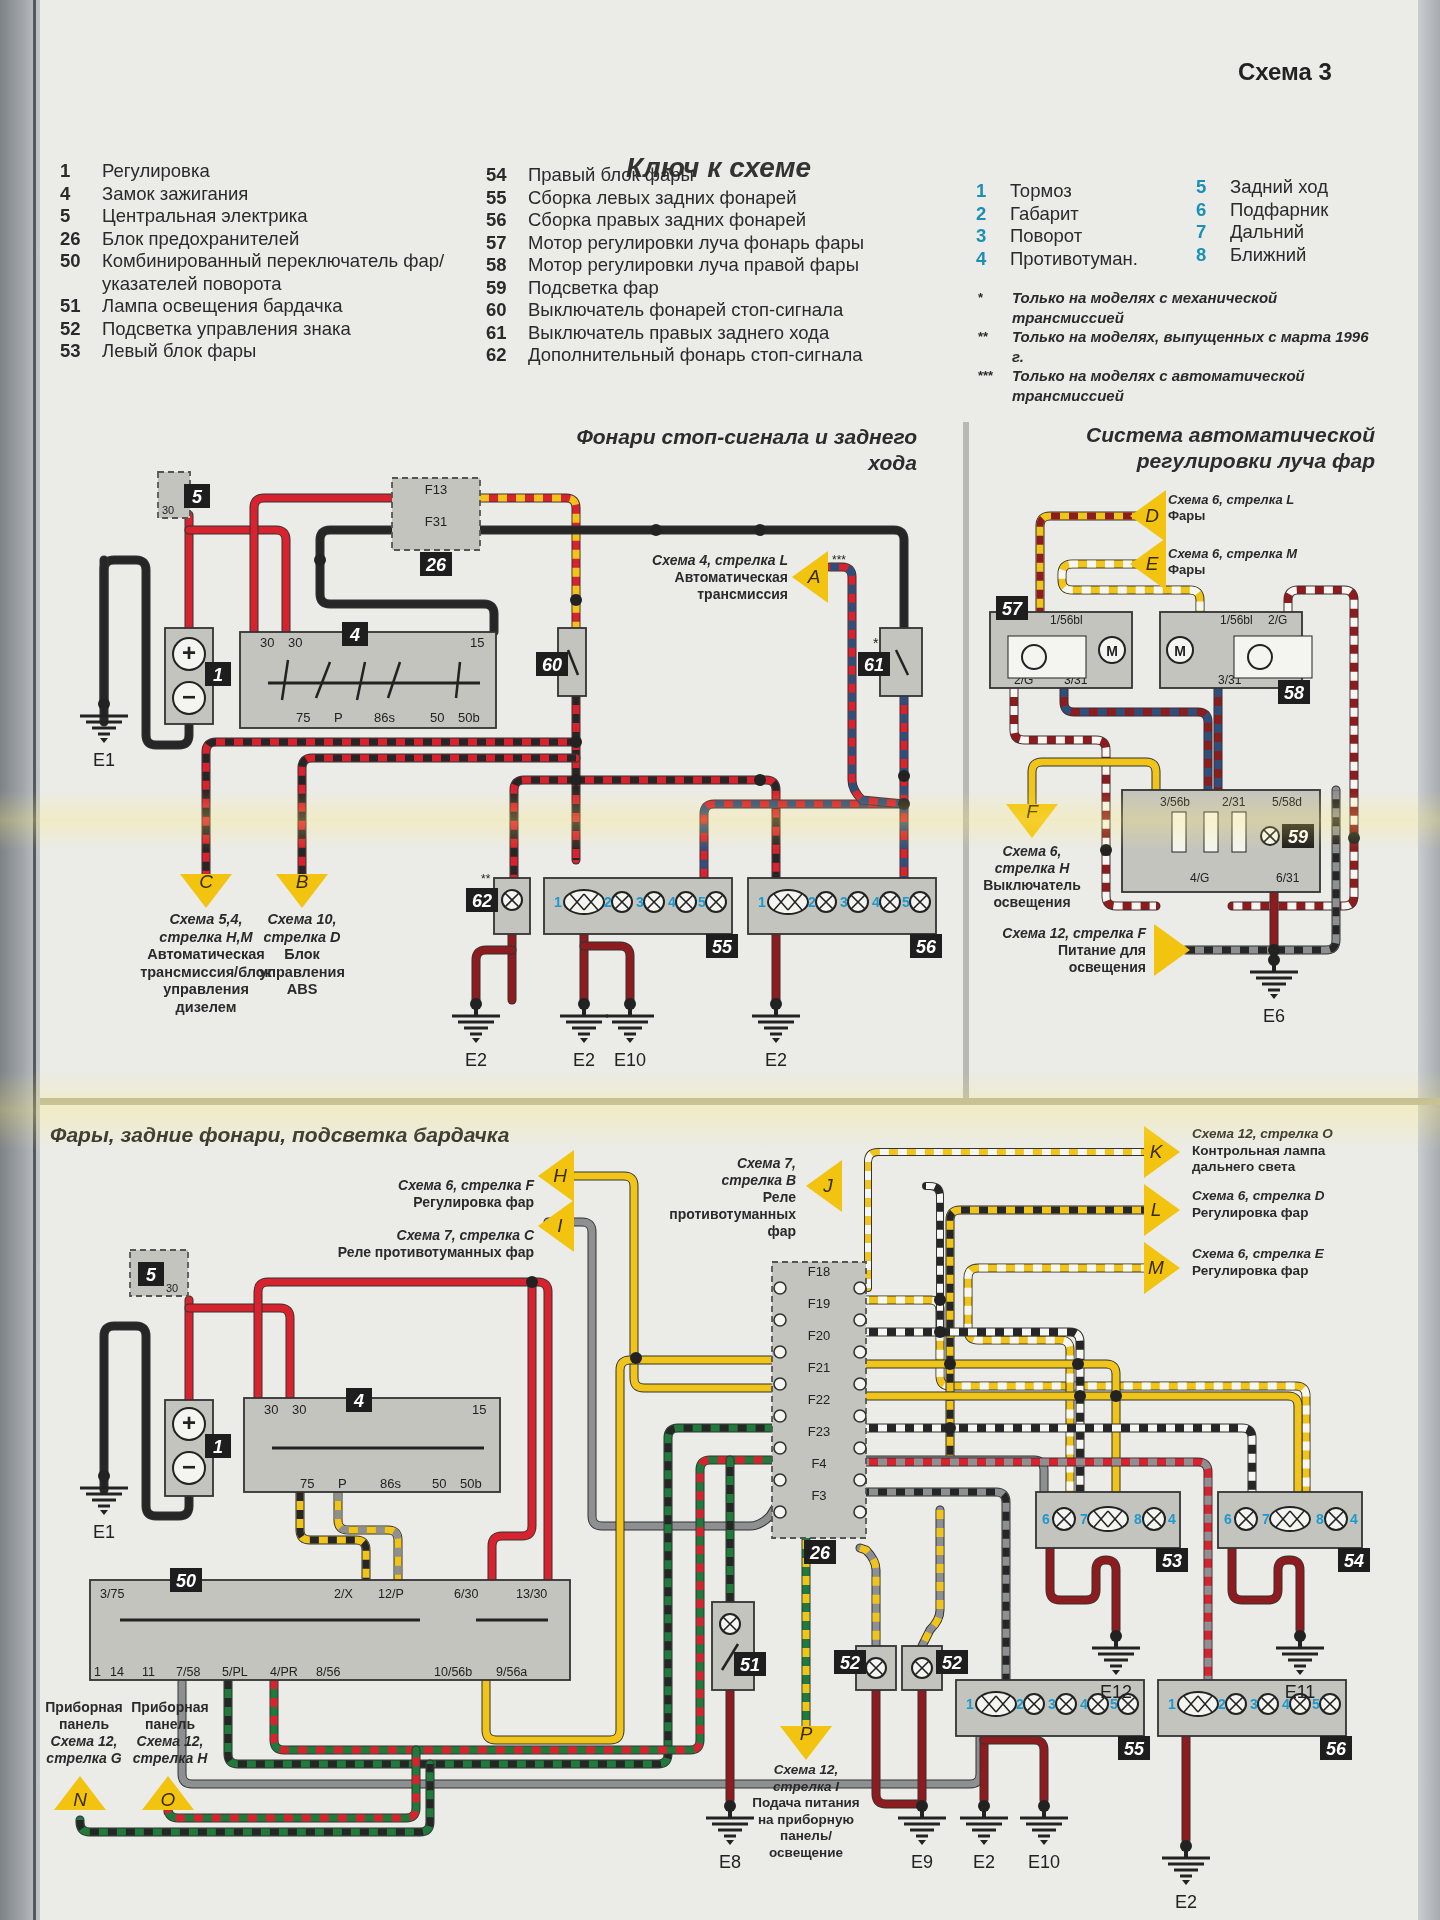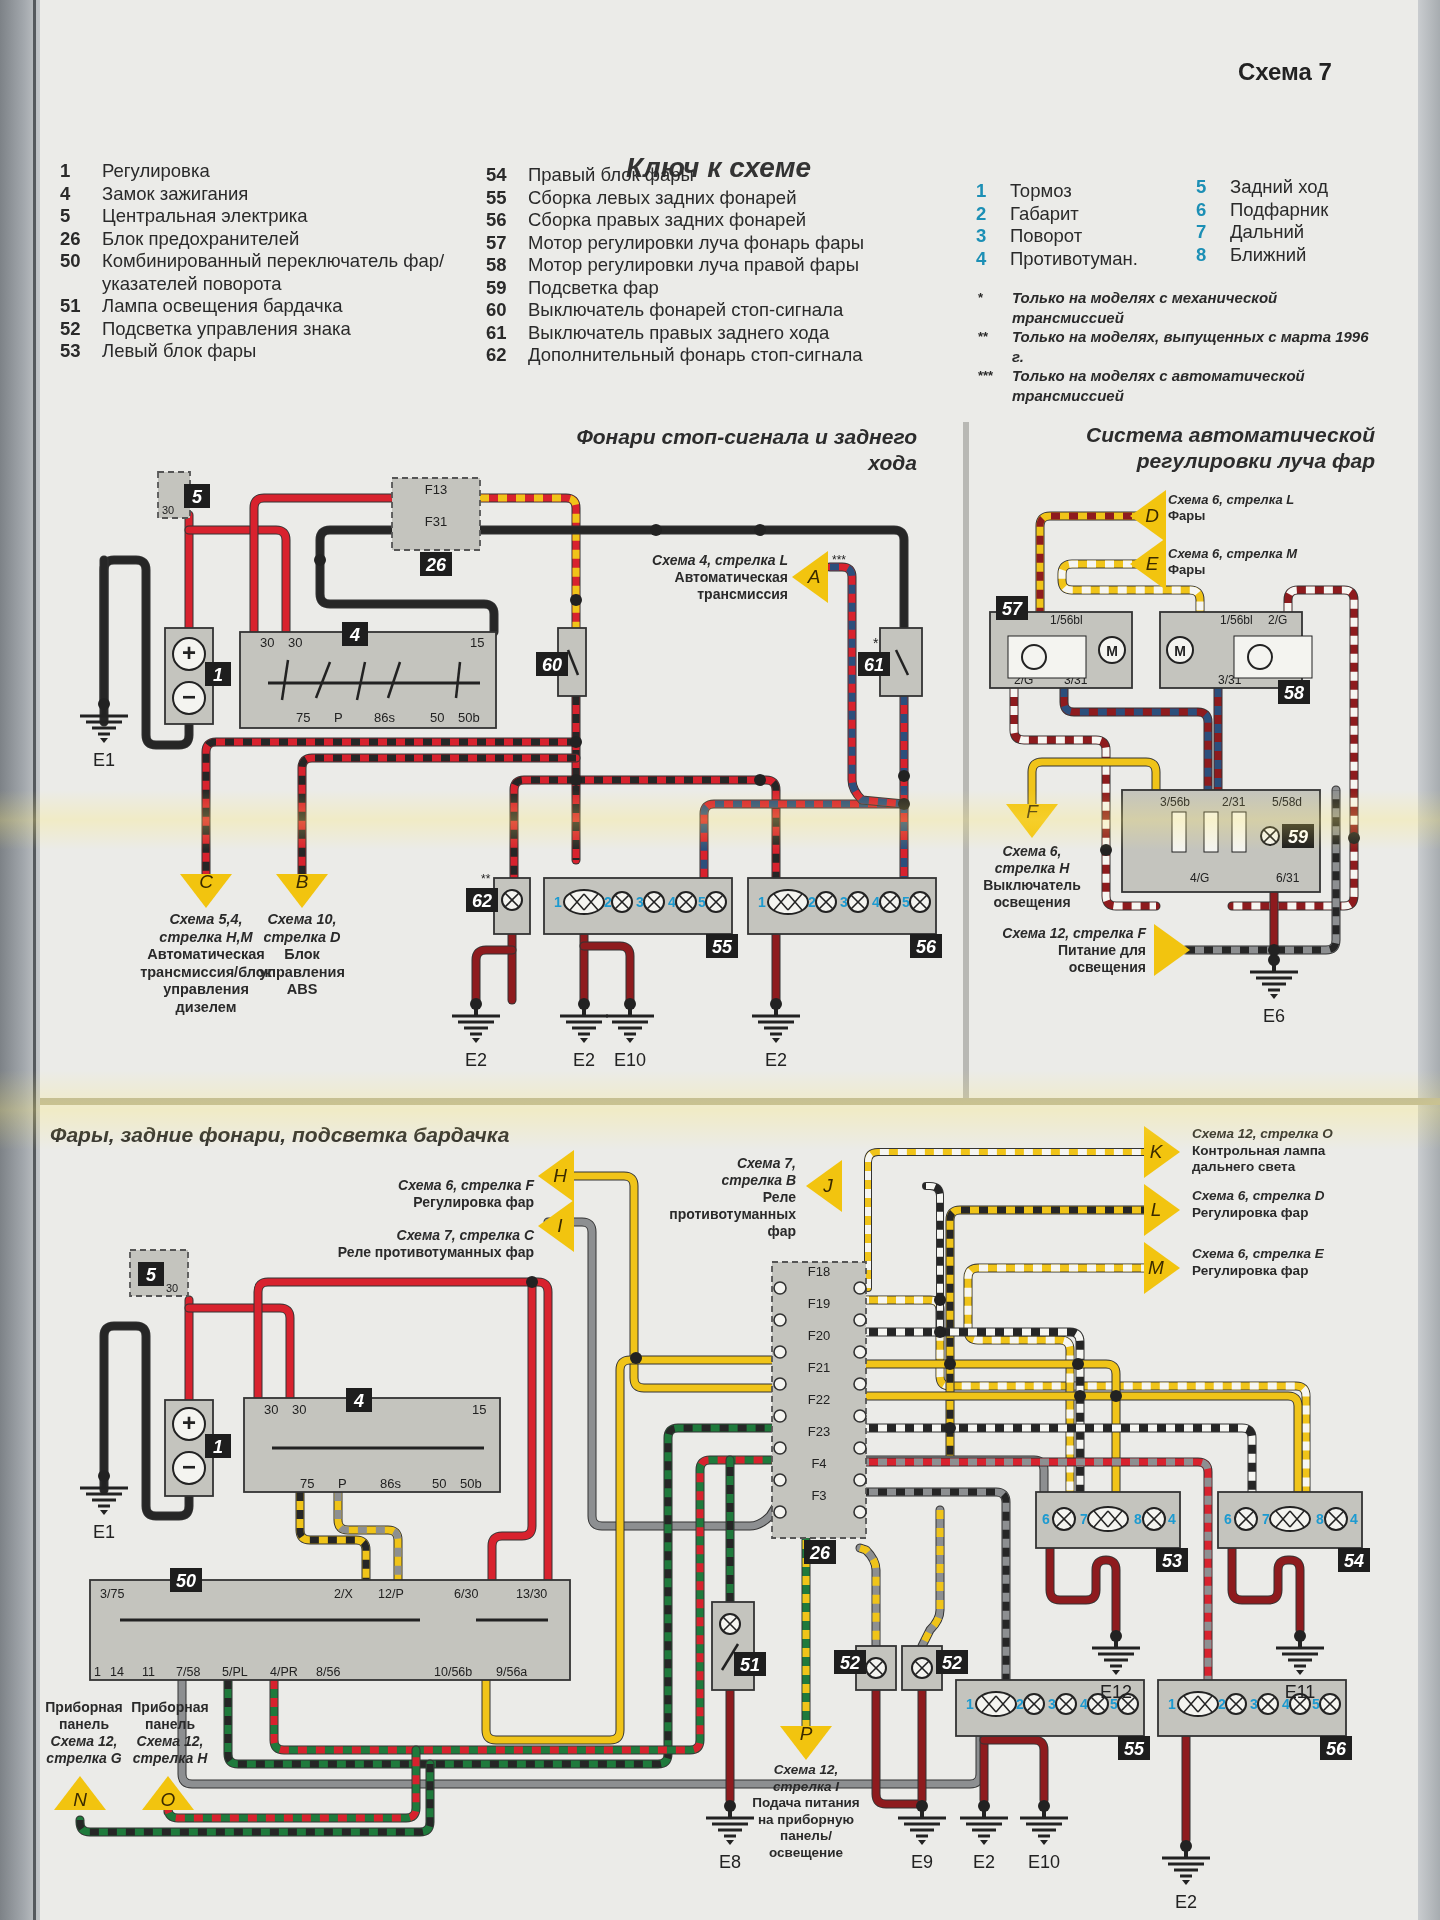--- a/index.html
+++ b/index.html
@@ -26,21 +26,21 @@
   .hdivider{position:absolute;left:40px;top:1098px;width:1400px;height:7px;background:#b8b59c;}
   svg#diagram{position:absolute;left:0;top:0;}
 </style>
 </head>
 <body>
 
 <div class="binding"></div>
 <div class="page"></div>
 <div class="rightstrip"></div>
 
-<div class="schema-title">Схема 7</div>
+<div class="schema-title">Схема 3</div>
 <div class="key-title">Ключ к схеме</div>
 
 <div class="keylist" style="left:60px;top:160px;width:430px;" id="keyLeft">
     <div class="row">
       <span class="num">1</span>
       <span class="txt">Регулировка</span>
     </div>
     <div class="row">
       <span class="num">4</span>
       <span class="txt">Замок зажигания</span>

